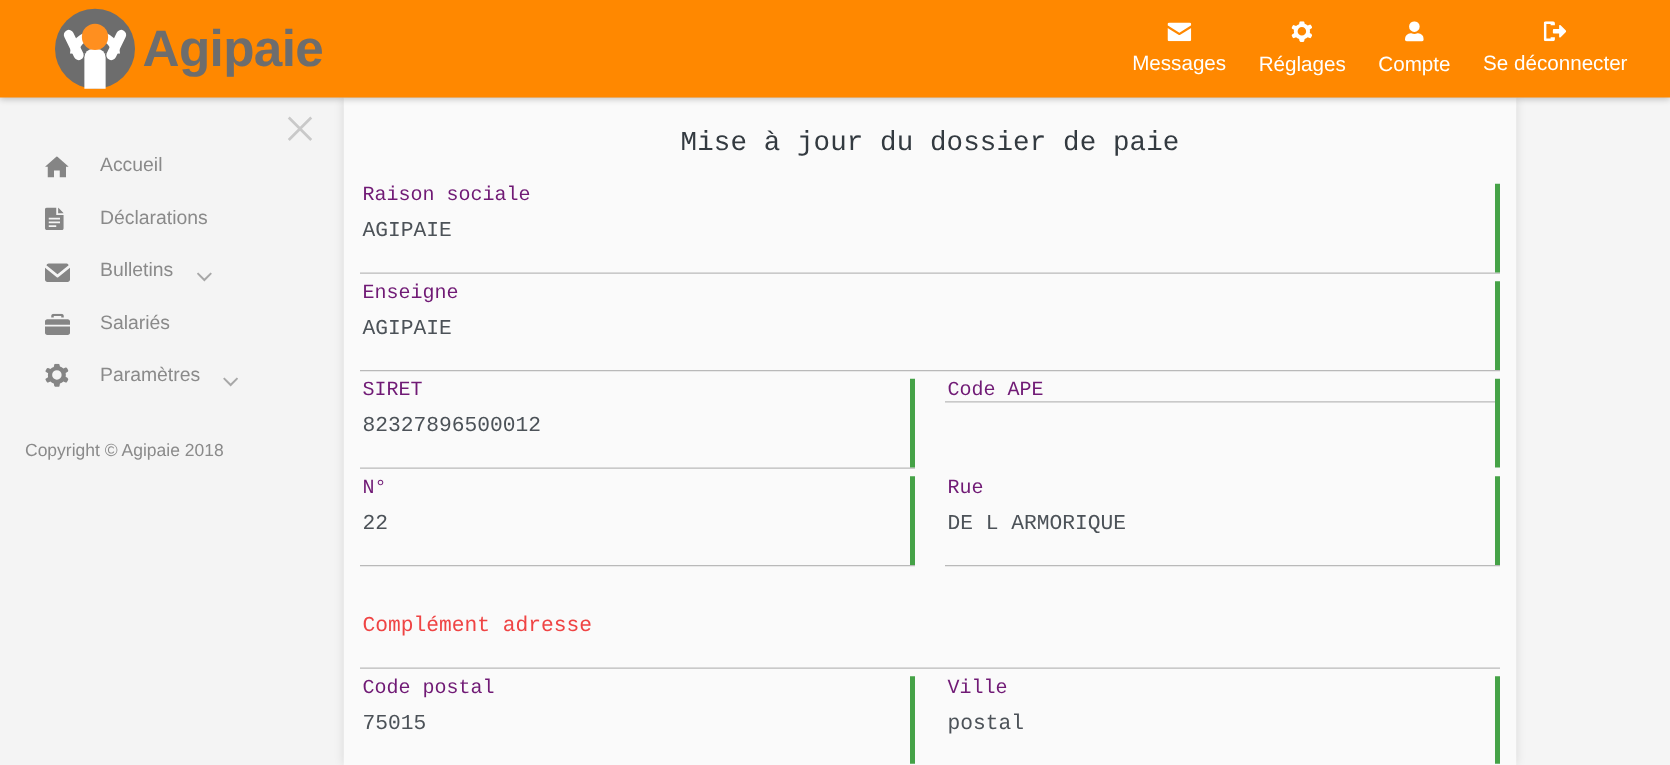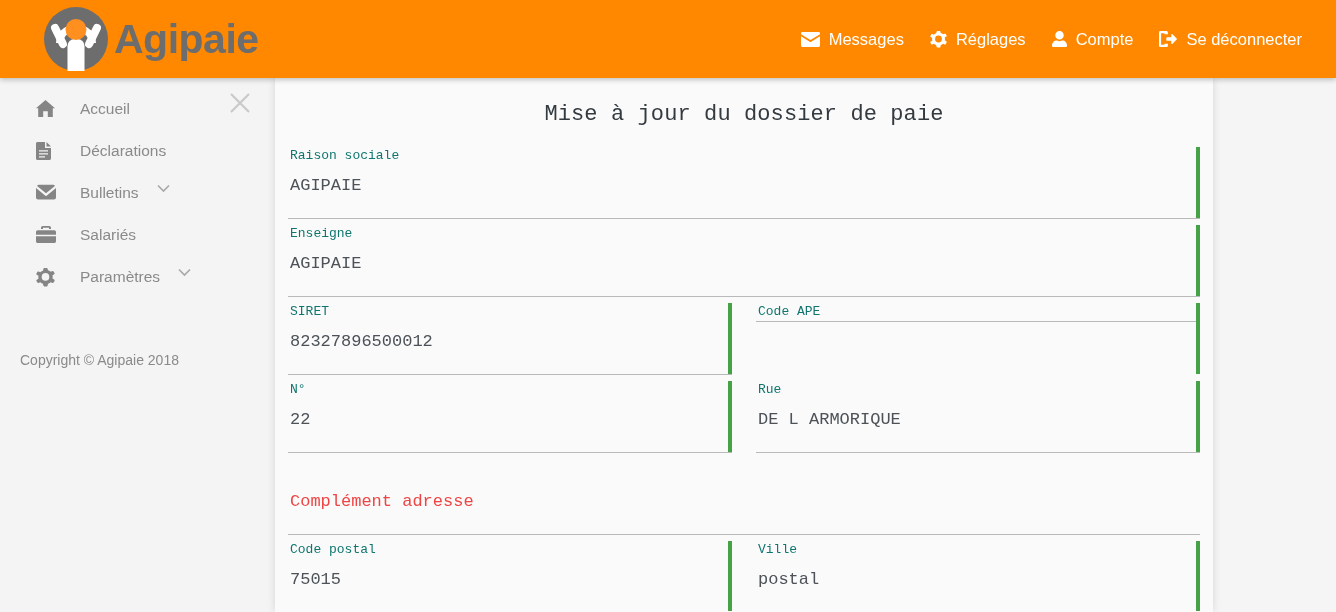--- a/index.html
+++ b/index.html
@@ -53,39 +53,39 @@
     color: #6d6d6d; letter-spacing: -0.5px;
   }
 
   .nav {
     margin-left: auto; margin-right: 34px;
     display: flex; align-items: center; gap: 26px;
   }
   .nav-link {
     display: flex; align-items: center; gap: 9px;
     color: #ffffff; font-size: 16.5px; cursor: pointer;
-    text-decoration: none; white-space: nowrap;
+    text-decoration: none; white-space: nowrap; flex-direction: column;
   }
   .nav-link svg { display: block; fill: #ffffff; }
 
   
   .sidebar {
     position: absolute; top: 78px; left: 0;
     width: 275px; height: 534px;
     background: #f4f4f4;
   }
   .sidebar-close {
     position: absolute; right: 20px; top: 10px;
     width: 30px; height: 30px; cursor: pointer;
     display: flex; align-items: center; justify-content: center;
   }
   .sidebar-close svg { stroke: #c9c9c9; }
   .menu { margin-top: 22px; }
   .menu-item {
-    display: flex; align-items: flex-start;
+    display: flex; align-items: flex-end;
     height: 42px; padding-left: 36px; cursor: pointer;
   }
   .menu-icon {
     width: 26px; display: flex; align-items: center;
     justify-content: flex-start; flex: none;
   }
   .menu-icon svg { fill: #858585; display: block; }
   .menu-label {
     margin-left: 18px; font-size: 15.5px; color: #8a8a8a;
     white-space: nowrap;
@@ -108,21 +108,21 @@
   }
   .page-title {
     text-align: center; font-size: 22px; color: #333a40;
     padding-top: 24px; letter-spacing: 0.1px;
   }
 
   .form { padding: 14px 13px 0 13px; }
   .form-row { display: flex; gap: 24px; }
   .field { position: relative; padding-top: 6px; flex: 1 1 0; min-width: 0; }
   .field-label {
-    font-size: 13px; color: #0f766e; line-height: 18px;
+    font-size: 16px; color: #701a75; line-height: 18px;
     padding-left: 2px; height: 18px;
   }
   .field-value {
     font-size: 17px; color: #4c5258; line-height: 22px;
     padding: 10px 2px 0 2px; height: 53px;
     white-space: nowrap; overflow: hidden;
   }
   .field-value.placeholder { color: #ef4444; }
   .field-underline {
     height: 1px; background: #b9b9b9; width: 100%;

